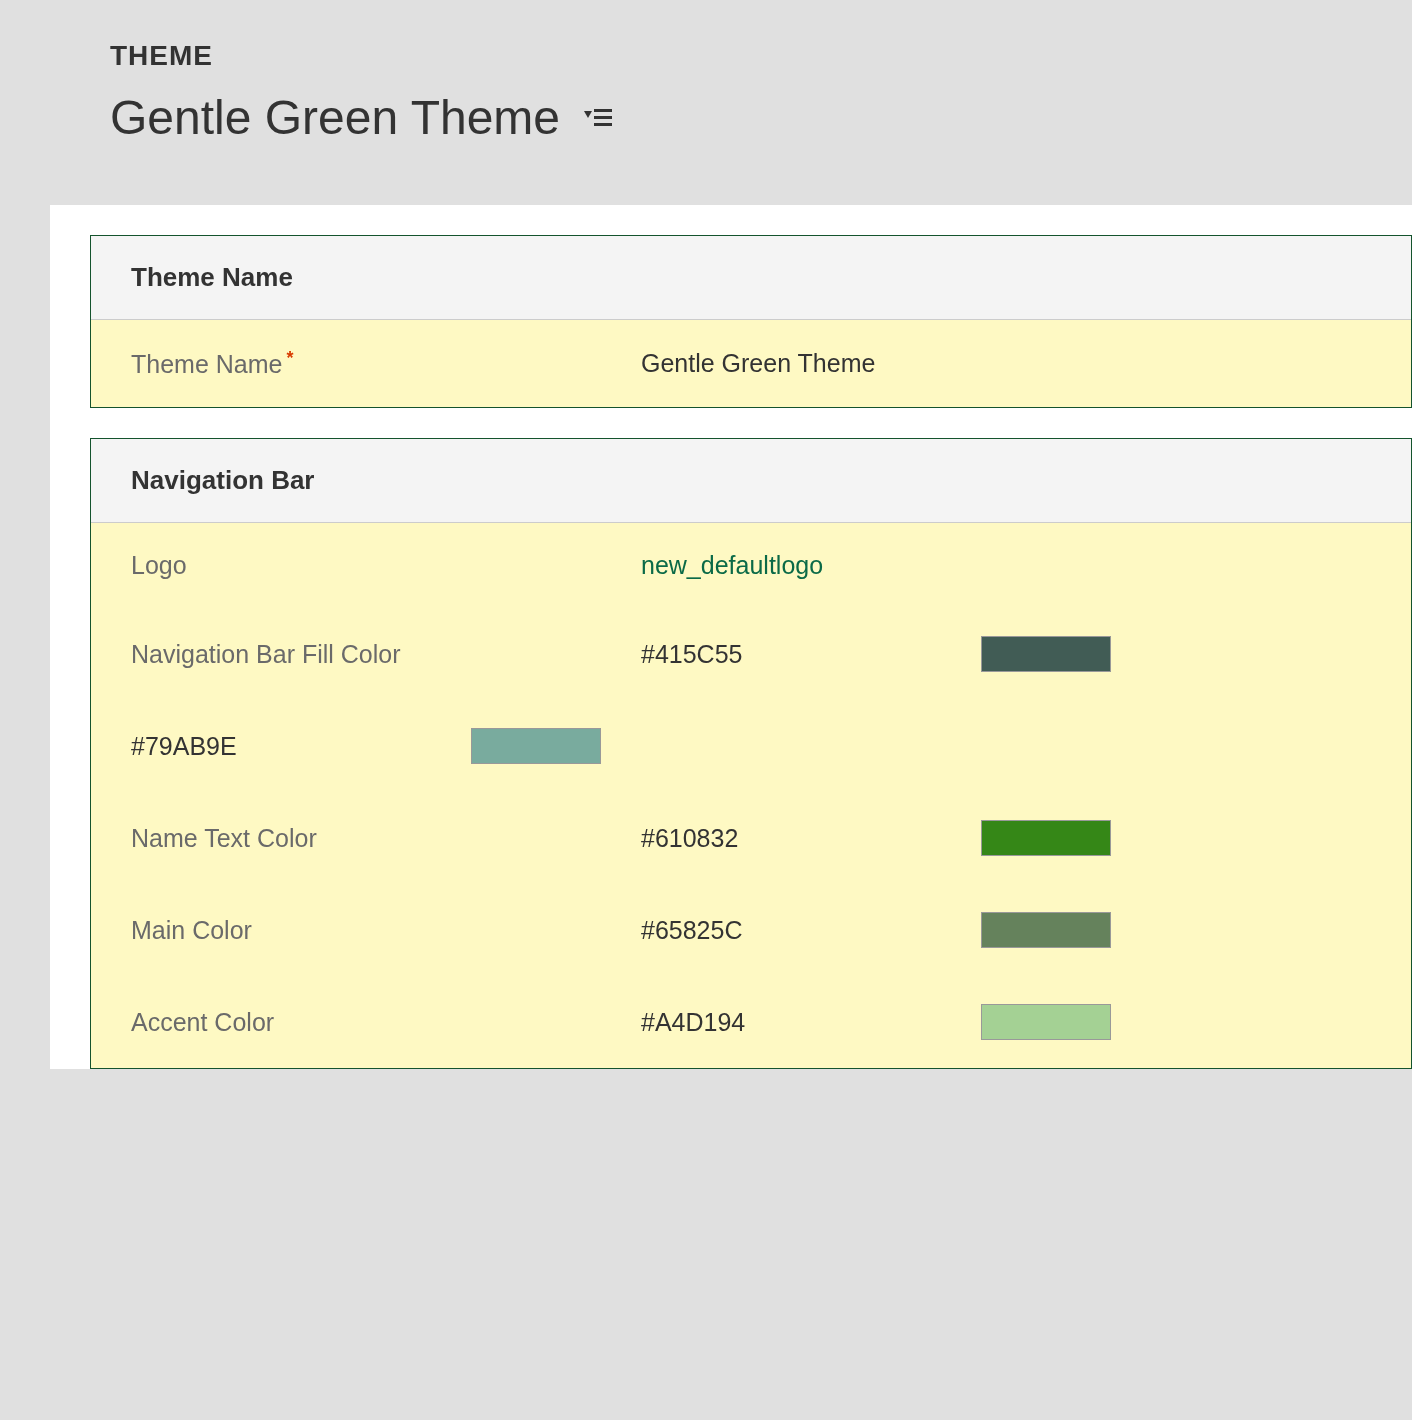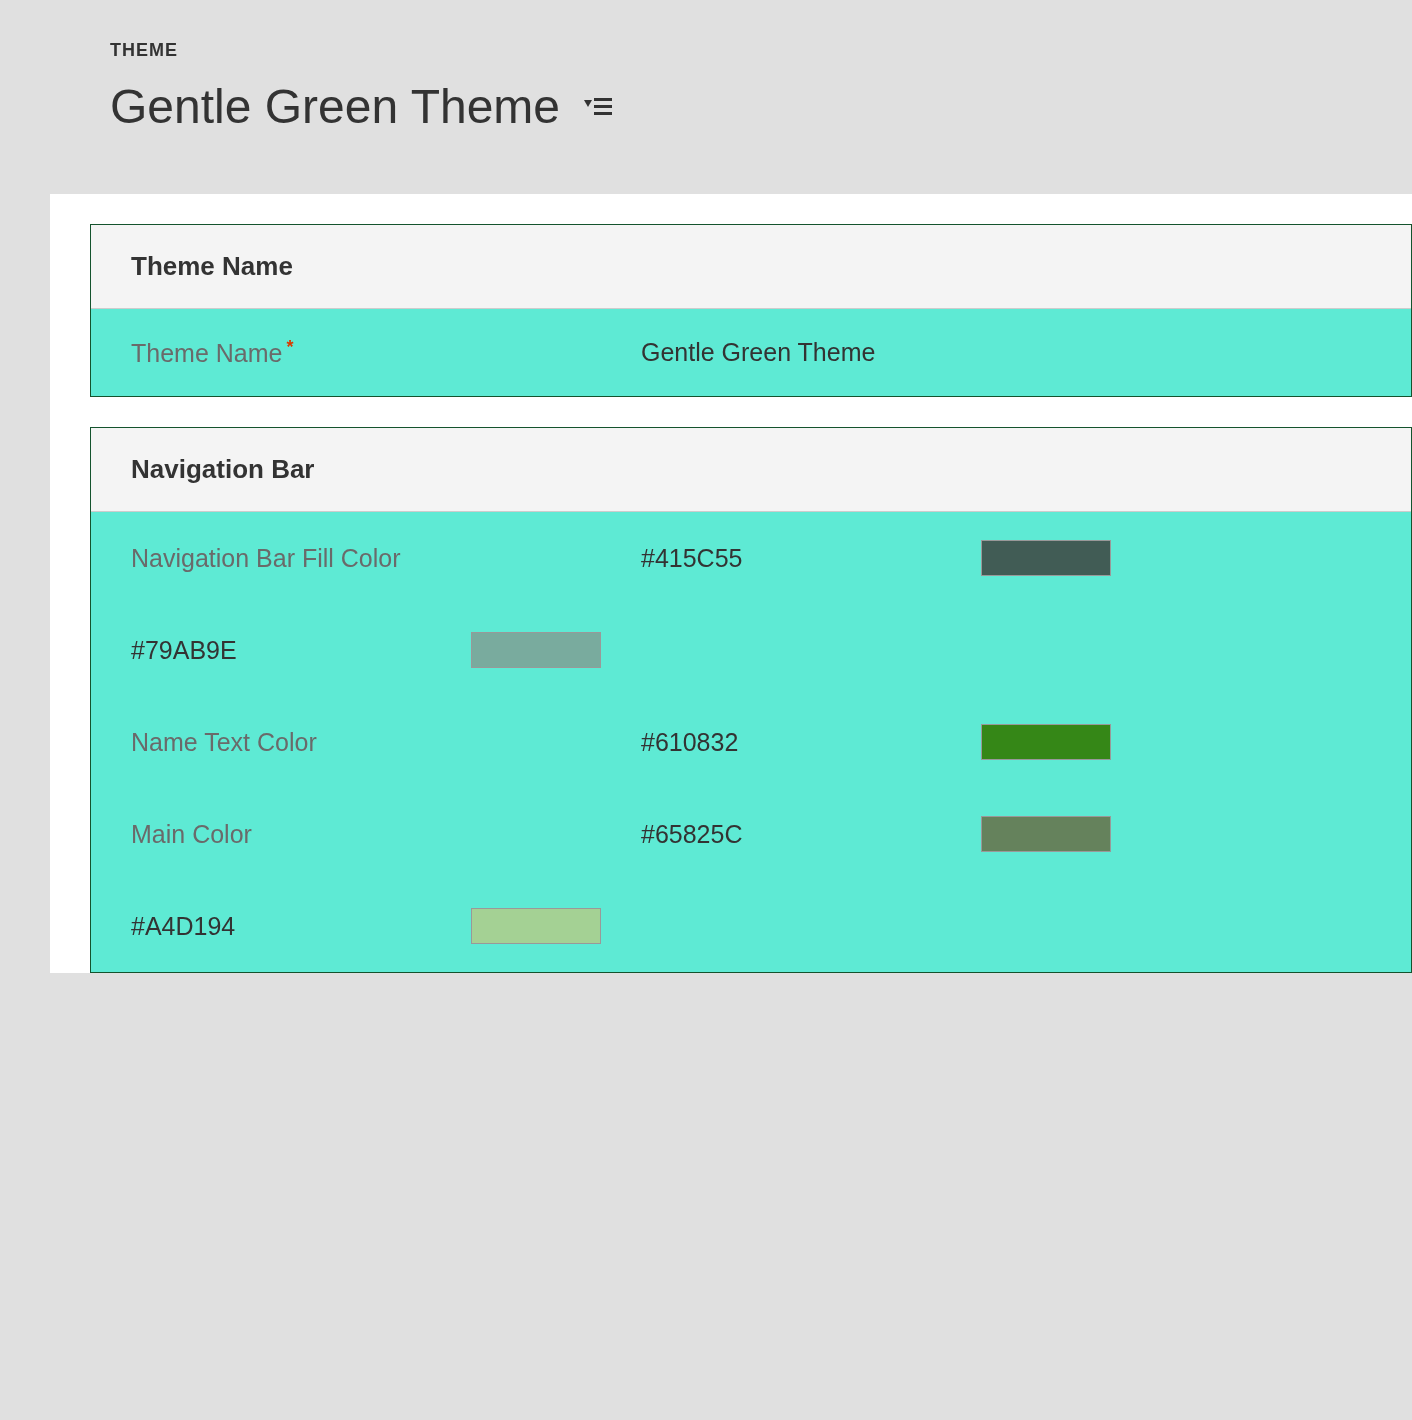--- a/index.html
+++ b/index.html
@@ -13,21 +13,21 @@
       color: #333;
       width: 1412px;
       height: 1420px;
       overflow: hidden;
     }
     .page-header {
       padding: 40px 0 60px 110px;
       background: #e0e0e0;
     }
     .breadcrumb {
-      font-size: 18px;
+      font-size: 28px;
       font-weight: 600;
       color: #333;
       letter-spacing: 1px;
       margin-bottom: 18px;
     }
     .page-title-row {
       display: flex;
       align-items: center;
       gap: 20px;
     }
@@ -54,21 +54,21 @@
     .panel-header {
       background: #f4f4f4;
       border-bottom: 1px solid #ccc;
       padding: 26px 40px;
       font-size: 26px;
       font-weight: 600;
       color: #333;
     }
     .panel-body {
       padding: 0;
-      background: #5eead4;
+      background: #fef9c3;
     }
     .field-row {
       display: flex;
       align-items: center;
       padding: 28px 40px;
       min-height: 84px;
     }
     .field-label {
       flex: 0 0 510px;
       font-size: 25px;
@@ -132,20 +132,25 @@
         </div>
         <div class="field-value">Gentle Green Theme</div>
       </div>
     </div>
   </div>
 
   <div class="panel">
     <div class="panel-header">Navigation Bar</div>
     <div class="panel-body" id="nav-rows">
         <div class="field-row">
+          <div class="field-label">Logo</div>
+          <div class="field-value link">new_defaultlogo</div>
+          <div class="field-swatch-cell"></div>
+        </div>
+        <div class="field-row">
           <div class="field-label">Navigation Bar Fill Color</div>
           <div class="field-value">#415C55</div>
           <div class="field-swatch-cell">
             <div class="swatch" title="#415C55" style="background: rgb(65, 92, 85);"></div>
           </div>
         </div>
         <div class="field-row">
           <div class="field-value">#79AB9E</div>
           <div class="field-swatch-cell">
             <div class="swatch" title="#79AB9E" style="background: rgb(121, 171, 158);"></div>
@@ -159,20 +164,21 @@
           </div>
         </div>
         <div class="field-row">
           <div class="field-label">Main Color</div>
           <div class="field-value">#65825C</div>
           <div class="field-swatch-cell">
             <div class="swatch" title="#65825C" style="background: rgb(101, 130, 92);"></div>
           </div>
         </div>
         <div class="field-row">
+          <div class="field-label">Accent Color</div>
           <div class="field-value">#A4D194</div>
           <div class="field-swatch-cell">
             <div class="swatch" title="#A4D194" style="background: rgb(164, 209, 148);"></div>
           </div>
         </div>
       </div>
   </div>
 
 </div>
 

